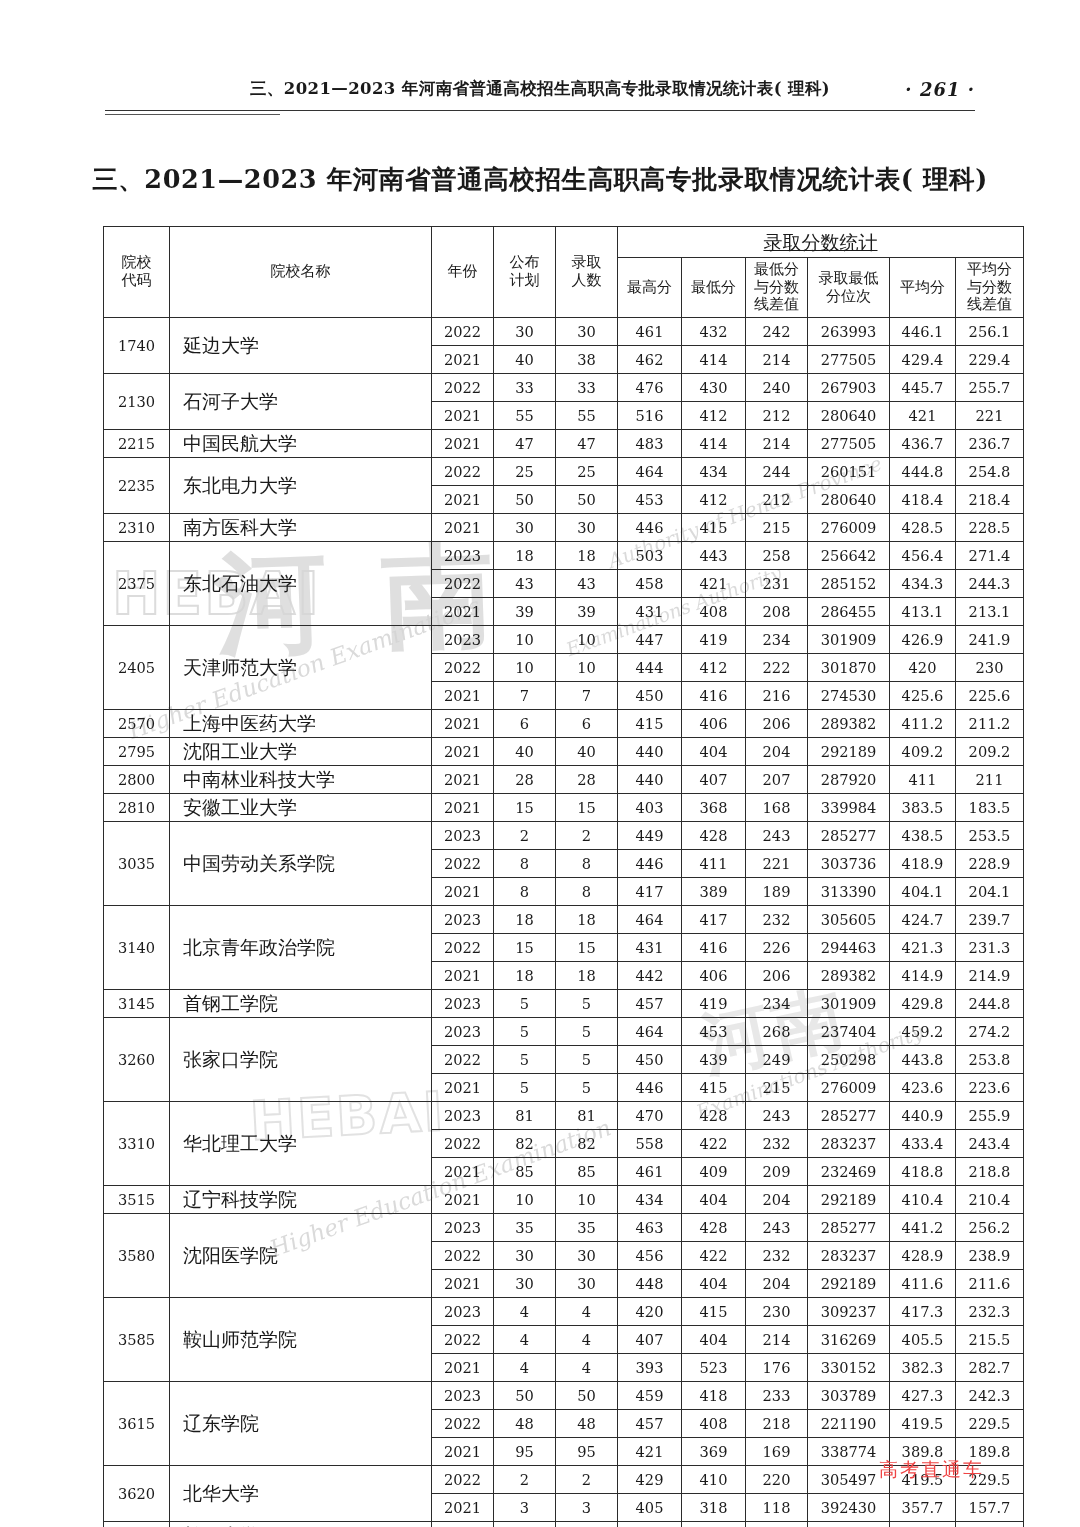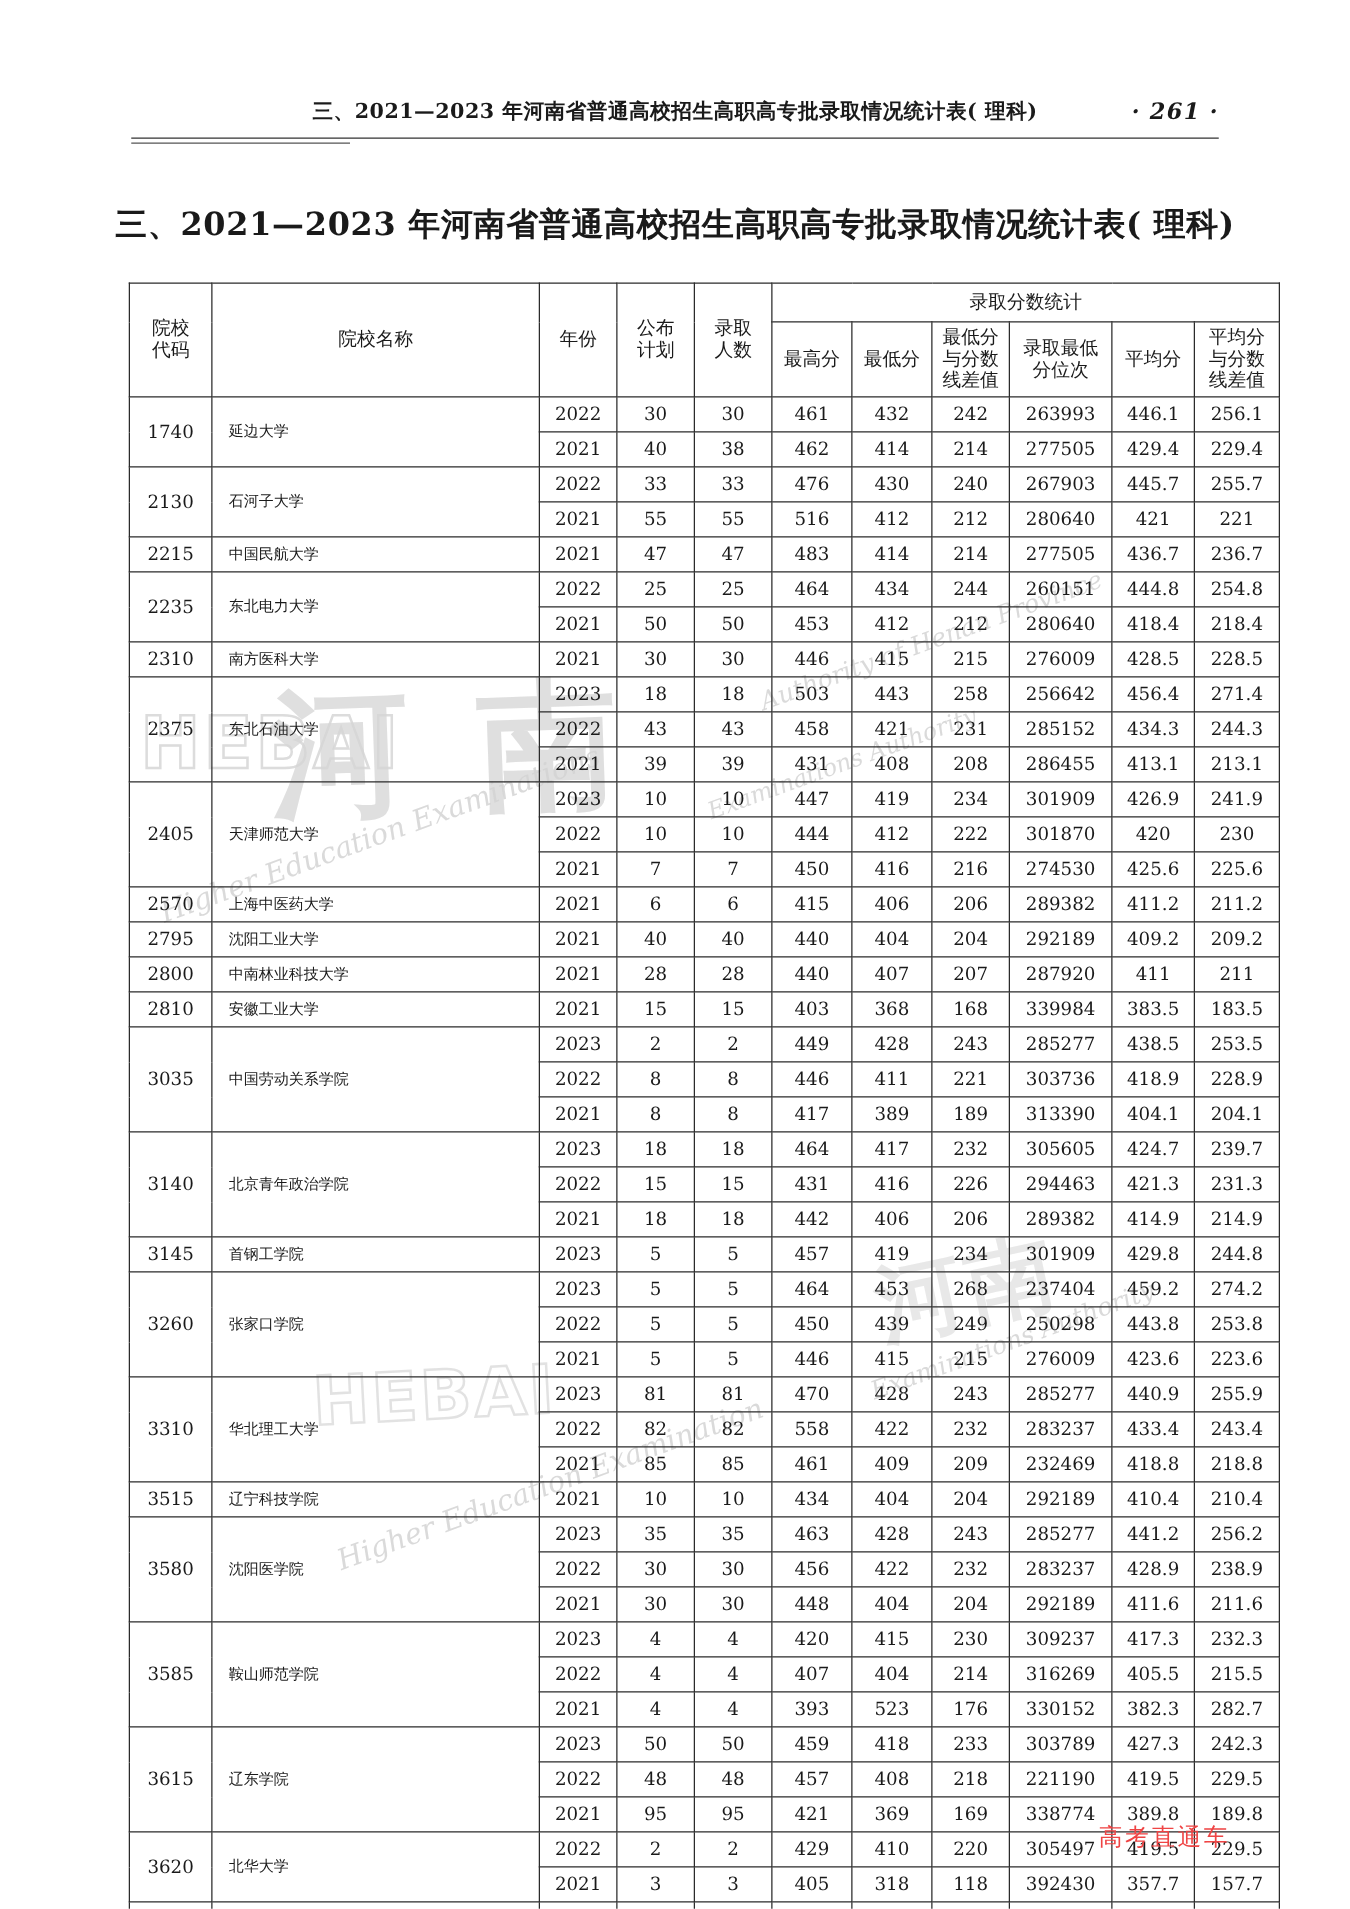--- a/index.html
+++ b/index.html
@@ -174,33 +174,34 @@
     padding: 0;
     font-weight: 400;
     background: transparent;
   }
   table.stat thead th {
     font-size: 15px;
     line-height: 1.18;
     padding: 3px 1px;
   }
   table.stat thead th.grouphdr {
-    font-size: 15px;
+    font-size: 19px;
     height: 24px;
+    text-decoration: underline;
   }
   table.stat tbody td {
     font-size: 14.6px;
     height: 27px;
     line-height: 1.1;
     font-family: "DejaVu Serif", "Liberation Serif", serif;
   }
   table.stat tbody td.name {
     text-align: left;
     padding-left: 13px;
-    font-size: 12px;
+    font-size: 19px;
   }
   table.stat tbody td.code {
     font-size: 14.6px;
   }
   .hdr-stack { display: block; }
 
   
   col.c-code { width: 66px; }
   col.c-name { width: 262px; }
   col.c-year { width: 62px; }

